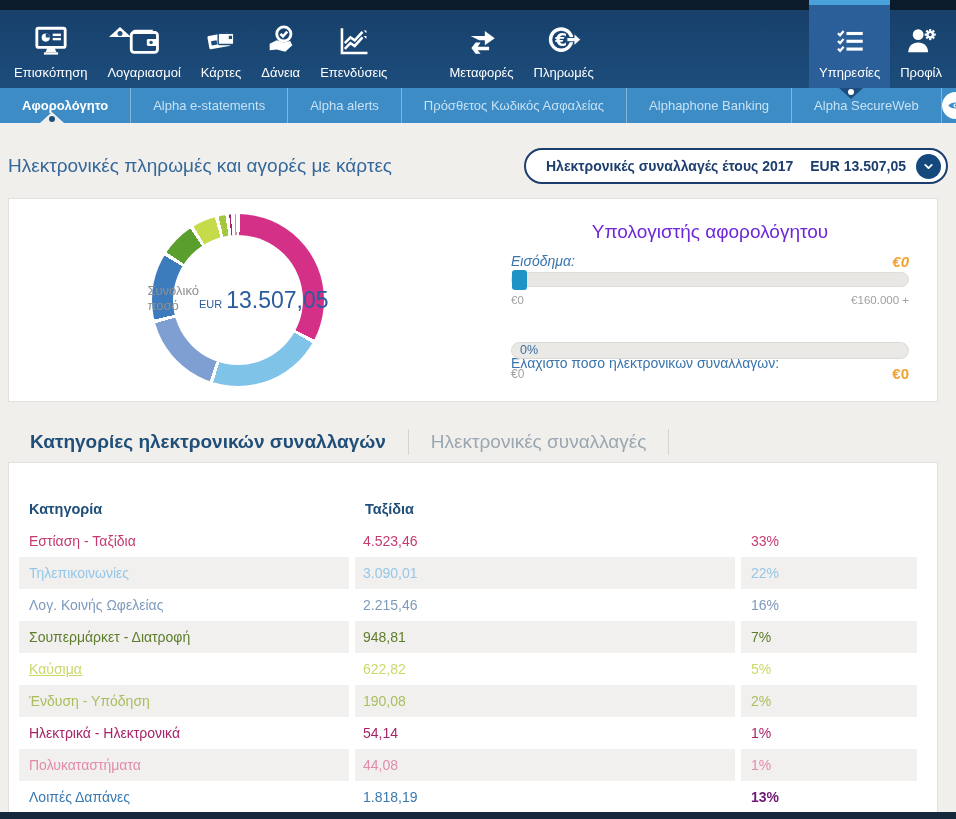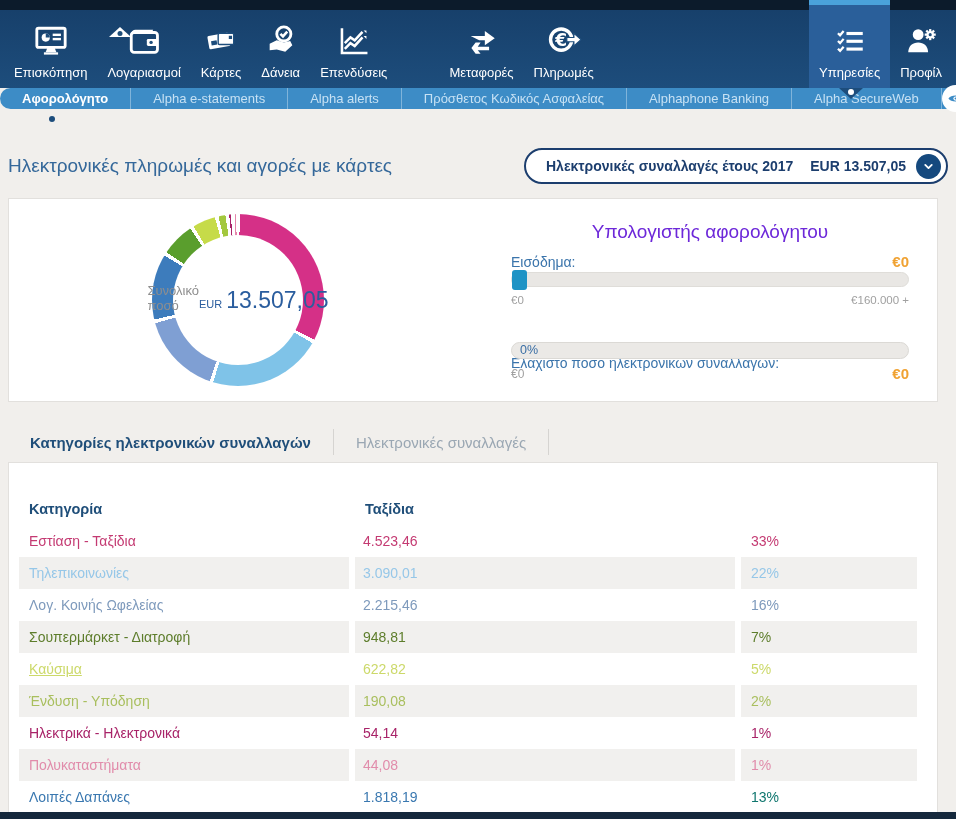--- a/index.html
+++ b/index.html
@@ -20,22 +20,22 @@
   .nav-right { display:flex; margin-left:auto; margin-right:4px; }
   .nav-item.active { background:#2a5f9a; }
   .nav-item.active::before { content:""; position:absolute; left:0; top:-10px; width:100%; height:5px; background:#4aa2db; }
   .nav-item.active::after { content:""; position:absolute; left:0; top:-5px; width:100%; height:5px; background:#2a5f9a; }
   .hdr-notch { position:absolute; top:88px; width:24px; height:11px; background:#1d4d7c;
     clip-path:polygon(0 0,100% 0,50% 100%); z-index:6; }
   .hdr-notch .dot { position:absolute; left:50%; top:1px; transform:translateX(-50%);
     width:6px; height:6px; border-radius:50%; background:#fff; }
 
   
-  .subnav { position:absolute; left:0; top:88px; width:956px; height:21px; background:#3d8cc6;
-    display:flex; align-items:stretch; z-index:4;border-radius:16px; }
+  .subnav { position:absolute; left:0; top:88px; width:956px; height:35px; background:#3d8cc6;
+    display:flex; align-items:stretch; z-index:4; }
   .sub-item { display:flex; align-items:center; padding:0 22px; font-size:13px; color:#c6e1f4;
     border-right:1px solid rgba(255,255,255,.35); cursor:pointer; position:relative; white-space:nowrap; }
   .sub-item:first-child { border-left:none; }
   .sub-item.active { color:#fff; font-weight:bold; }
   .sub-notch { position:absolute; bottom:0; width:24px; height:11px; background:#f1efec;
     clip-path:polygon(50% 0,0 100%,100% 100%); }
   .sub-notch .dot { position:absolute; left:50%; bottom:1px; transform:translateX(-50%);
     width:6px; height:6px; border-radius:50%; background:#1d4d7c; }
   .sub-tools { margin-left:auto; display:flex; align-items:center; gap:14px; padding-right:18px; }
   .tool-circle { width:27px; height:27px; border-radius:50%; background:#fff; display:flex;
@@ -59,39 +59,39 @@
   .donut { width:172px; height:172px; border-radius:50%; }
   .donut-hole { position:absolute; left:21px; top:21px; width:130px; height:130px; border-radius:50%;
     background:#fff; display:flex; flex-direction:row; align-items:center; justify-content:center; }
   .donut-hole .c-label { font-size:13px; color:#8e8e8e; margin-bottom:4px; }
   .donut-hole .c-amount { color:#2a5d9e; }
   .donut-hole .c-cur { font-size:11px; margin-right:4px; }
   .donut-hole .c-val { font-size:23px; }
 
   .calc { position:absolute; left:502px; top:0; width:398px; height:204px; }
   .calc-title { position:absolute; top:22px; width:100%; text-align:center; font-size:19px; color:#6d28d9; }
-  .calc-row1 { position:absolute; top:54px; width:100%; display:flex; justify-content:space-between; align-items:flex-end; }
+  .calc-row1 { position:absolute; top:54px; width:100%; display:flex; justify-content:space-between; align-items:flex-start;font-style:italic; }
   .calc-label { font-size:14px; color:#3a74ab; }
   .calc-orange { font-size:15px; font-weight:bold; color:#f0a232; }
   .slider-track { position:absolute; top:73px; left:0; width:398px; height:15px; background:#e9e7e4;
     border:1px solid #dfddd9; border-radius:8px; }
   .slider-handle { position:absolute; top:-3px; left:0; width:15px; height:20px; background:#1e93c5;
     border-radius:3px; cursor:pointer; }
   .calc-minmax { position:absolute; top:95px; width:100%; display:flex; justify-content:space-between;
     font-size:11.5px; color:#a0a0a0; }
   .calc-label2 { position:absolute; top:124px; font-size:14px; color:#3a74ab;margin-top:32px; }
   .pct-bar { position:absolute; top:143px; left:0; width:398px; height:17px; background:#ebe9e6;
     border:1px solid #dbd9d5; border-radius:9px; font-size:12.5px; color:#3a6ea5;
     line-height:15px; padding-left:8px; }
   .calc-row2 { position:absolute; top:166px; width:100%; display:flex; justify-content:space-between; align-items:center; }
   .calc-gray { font-size:12px; color:#a0a0a0; }
 
   
   .tabs { position:absolute; left:8px; top:428px; height:28px; display:flex; align-items:center; }
-  .tab { padding:0 22px; font-size:15px; cursor:pointer; white-space:nowrap; }
+  .tab { padding:0 22px; font-size:19px; cursor:pointer; white-space:nowrap; }
   .tab.active { color:#1f4e79; font-weight:bold; }
   .tab.inactive { color:#9aa7b3; }
   .tab-div { width:1px; height:26px; background:#d6d4d1; }
   .tab-notch { position:absolute; left:109px; top:27px; width:22px; height:10px; background:#fff;
     clip-path:polygon(50% 0,0 100%,100% 100%); z-index:5;
     filter:drop-shadow(0 -1px 0 #d8d6d3); }
   .tab-notch .dot { position:absolute; left:50%; bottom:1px; transform:translateX(-50%);
     width:5px; height:5px; border-radius:50%; background:#1f4e79; }
 
   
@@ -371,19 +371,19 @@
           <div class="t-c3 t-cell" style="color: rgb(168, 35, 104);">1%</div>
         </div>
         <div class="t-row alt">
           <div class="t-c1 t-cell" style="color: rgb(225, 140, 171);">Πολυκαταστήματα</div>
           <div class="t-c2 t-cell" style="color: rgb(225, 140, 171);">44,08</div>
           <div class="t-c3 t-cell" style="color: rgb(225, 140, 171);">1%</div>
         </div>
         <div class="t-row">
           <div class="t-c1 t-cell" style="color: rgb(58, 120, 176);">Λοιπές Δαπάνες</div>
           <div class="t-c2 t-cell" style="color: rgb(58, 120, 176);">1.818,19</div>
-          <div class="t-c3 t-cell" style="color: #0f766e;">13%</div>
+          <div class="t-c3 t-cell" style="color: #701a75; font-weight: bold;">13%</div>
         </div>
       </div>
   </div>
 
   <div class="bottombar"></div>
 </div>
 
 </body></html>

